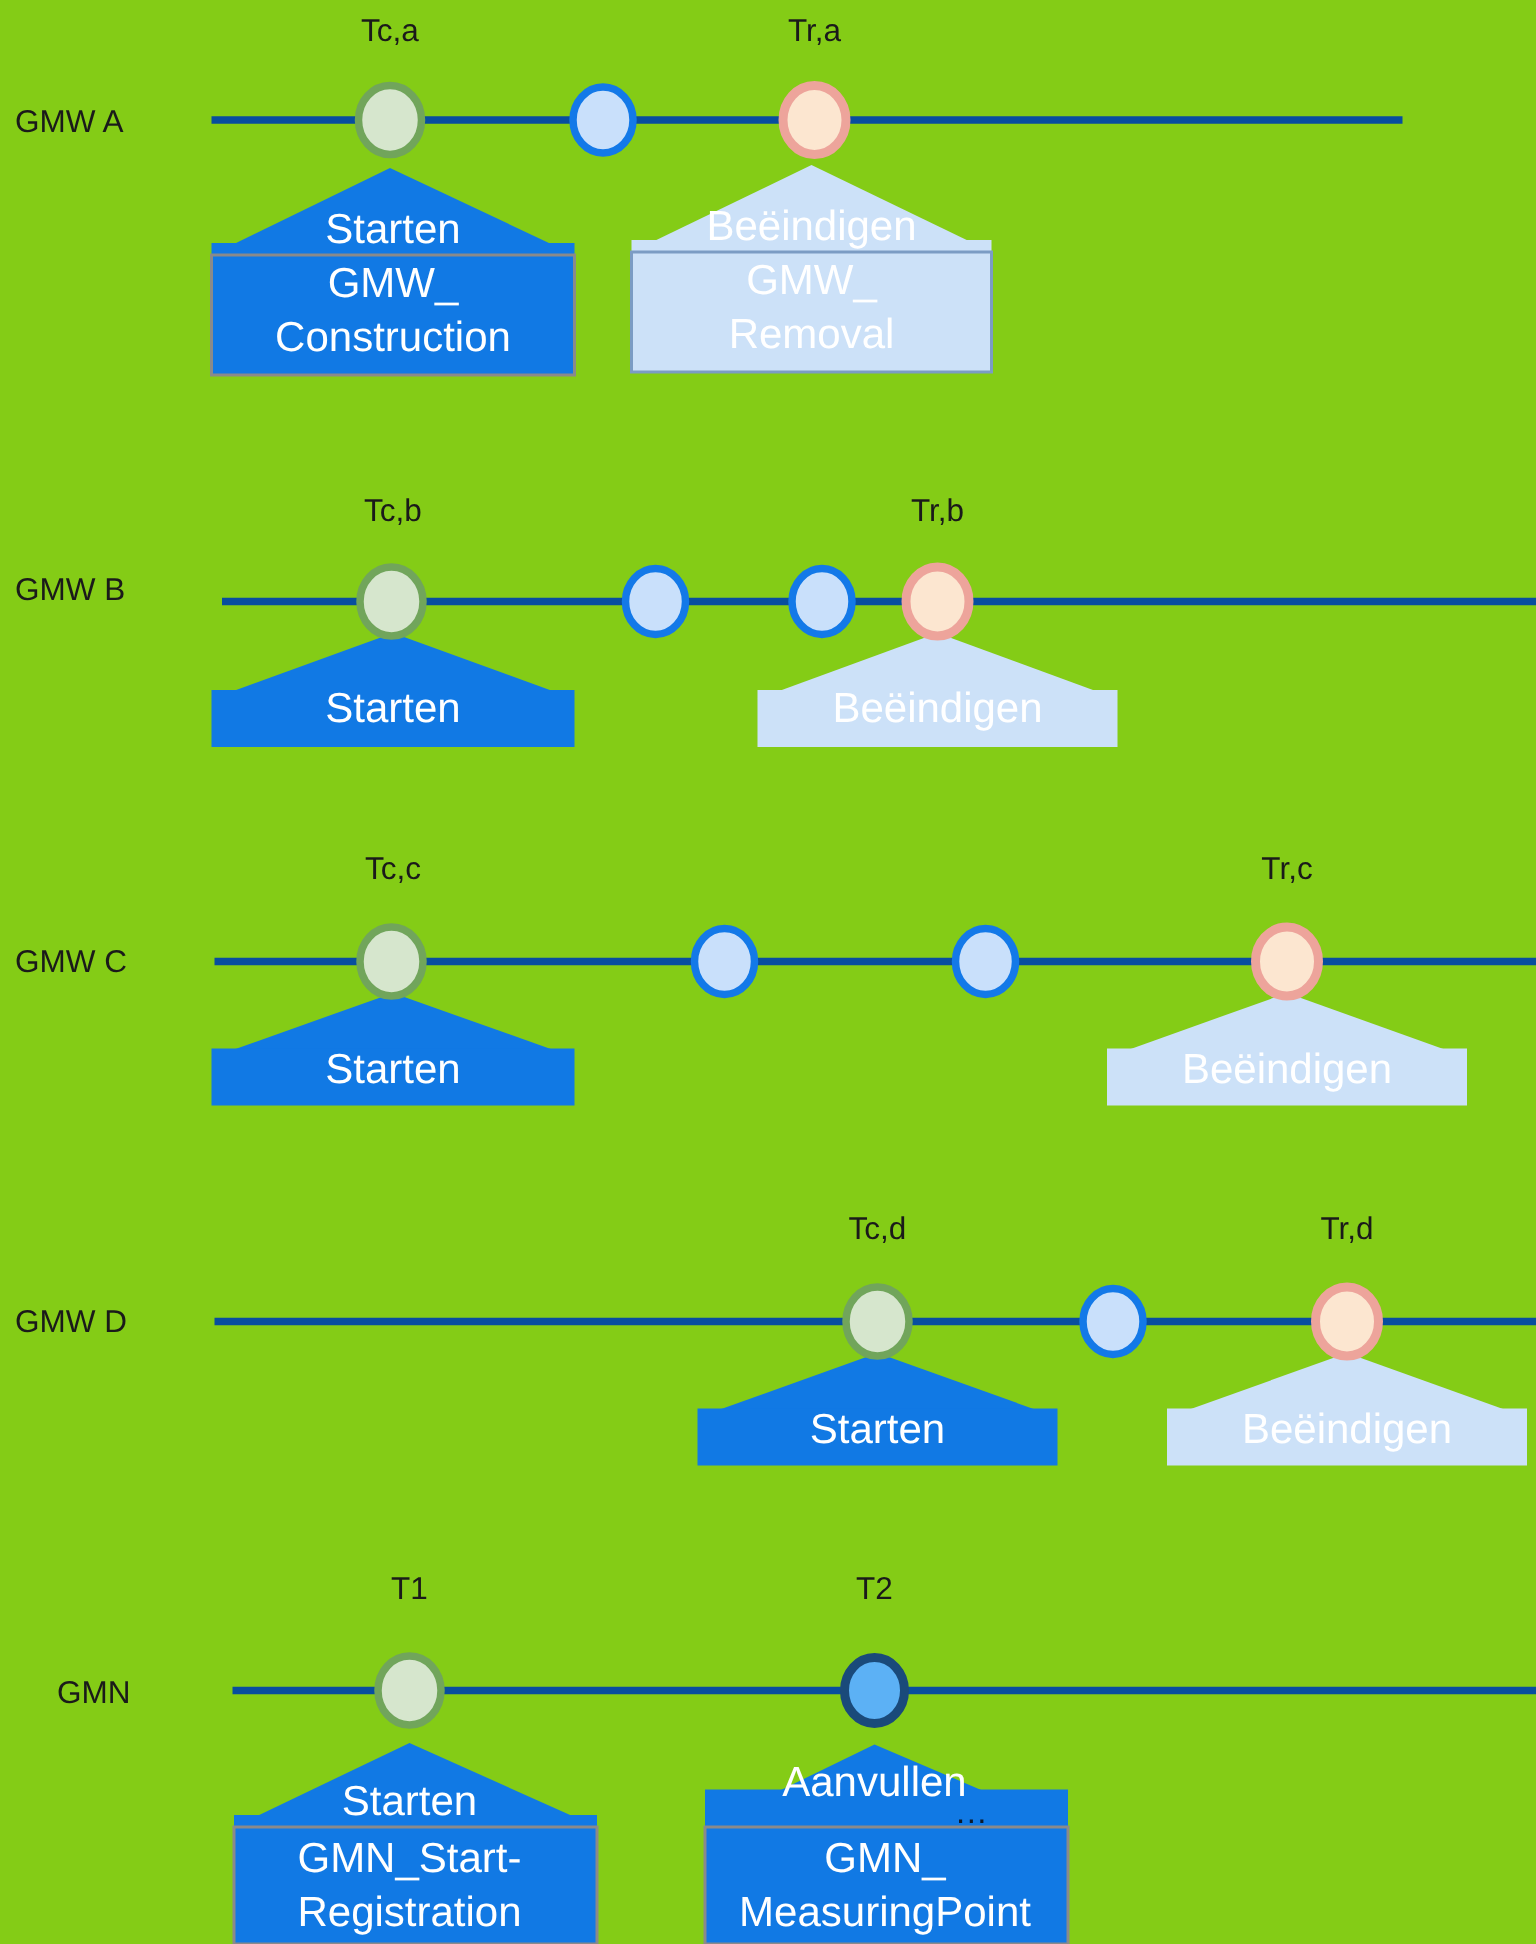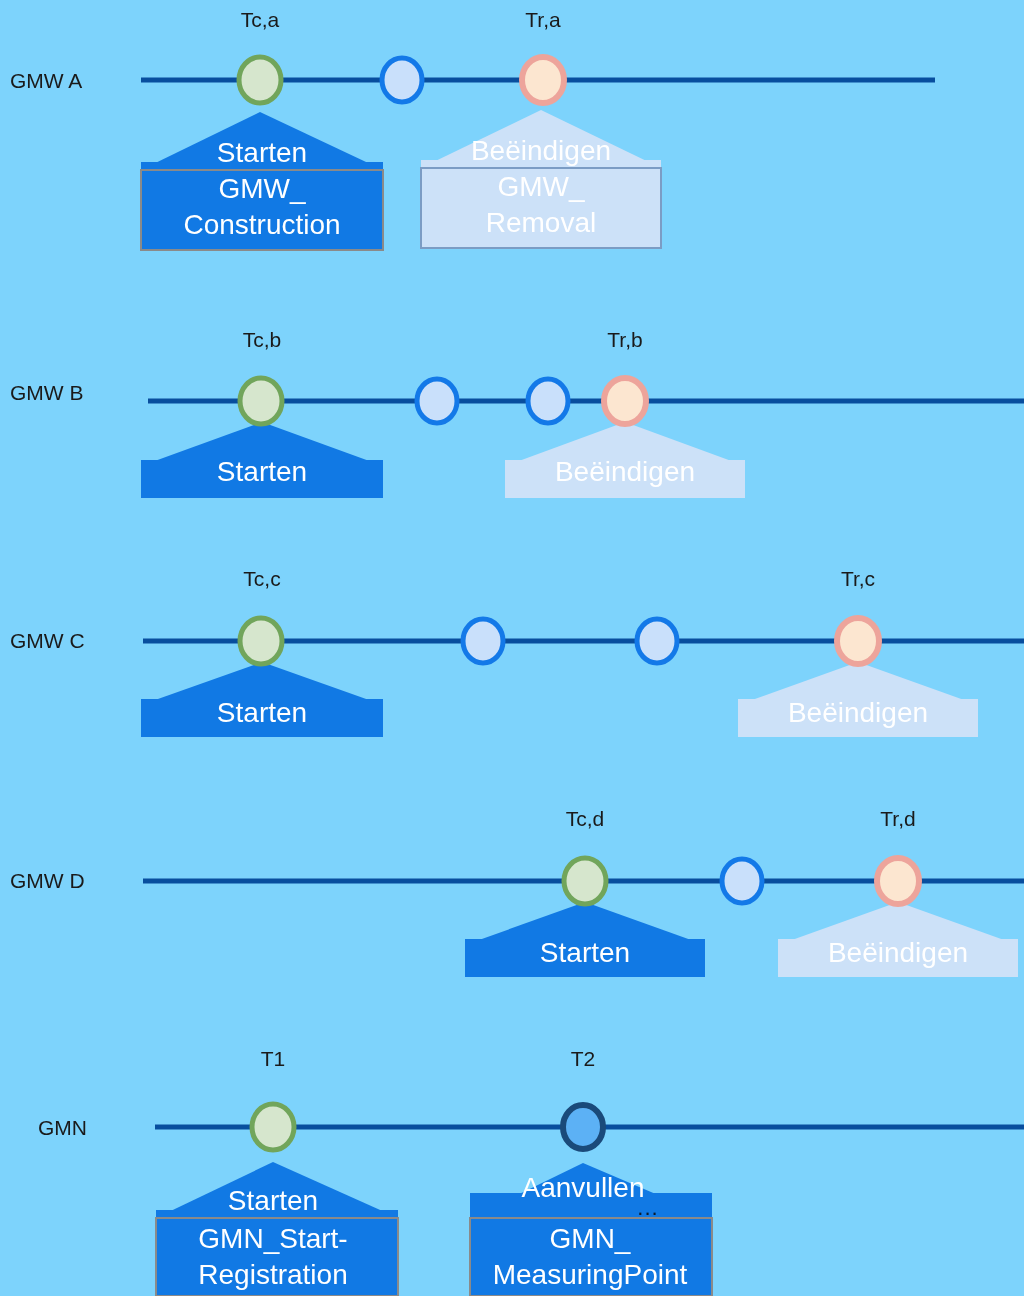--- a/index.html
+++ b/index.html
@@ -8,21 +8,21 @@
     background: #ffffff;
   }
   body {
     font-family: "Liberation Sans", sans-serif;
   }
   #diagram-root {
     position: relative;
     width: 1024px;
     height: 1296px;
     overflow: hidden;
-    background: #7dd3fc;
+    background: #84cc16;
   }
   #diagram-svg {
     position: absolute;
     left: 0;
     top: 0;
     width: 1024px;
     height: 1296px;
     display: block;
   }
   .row-label {

